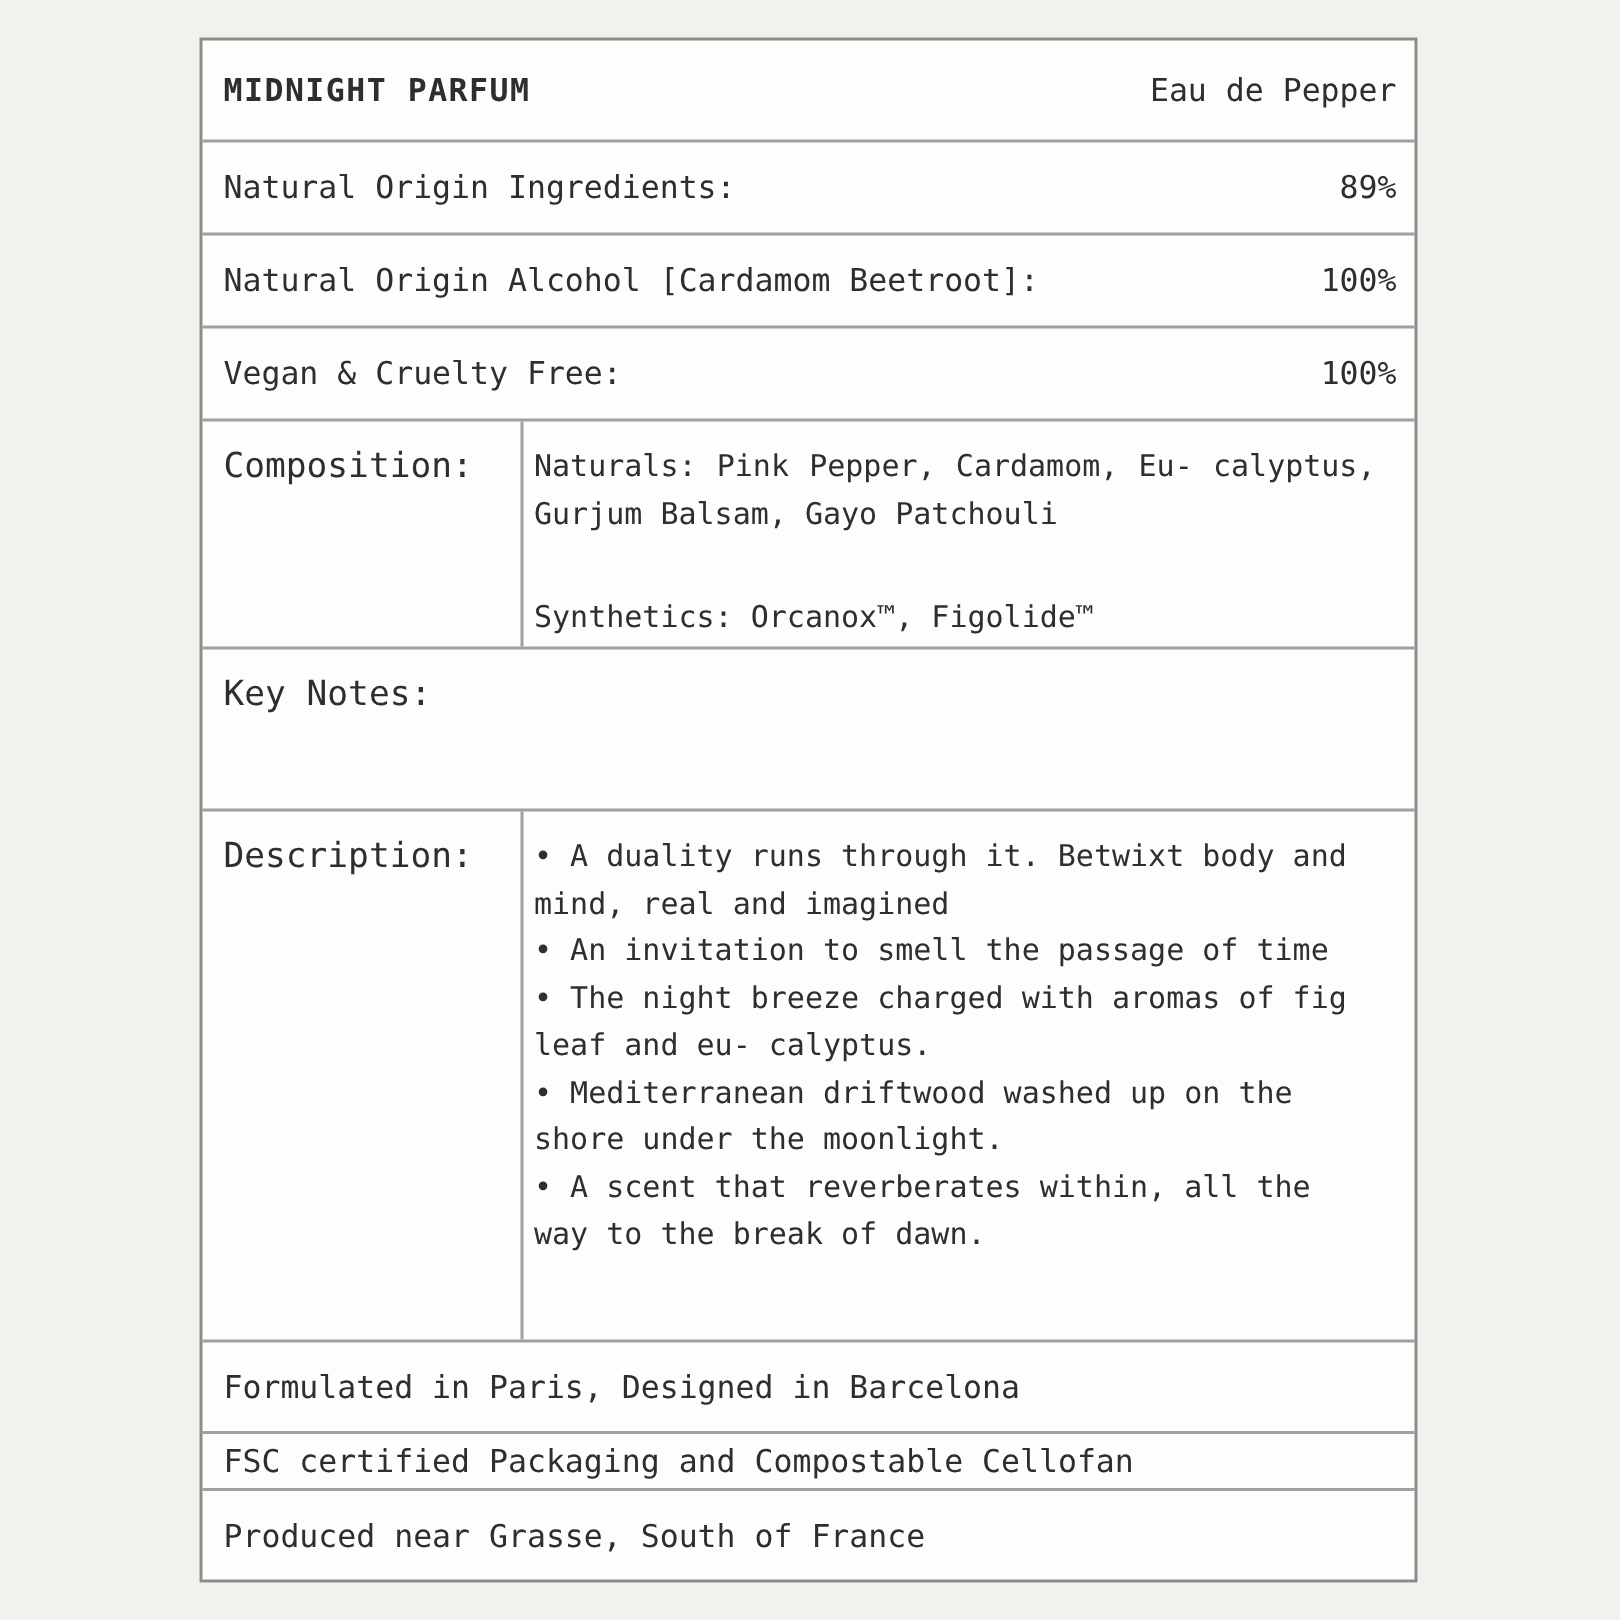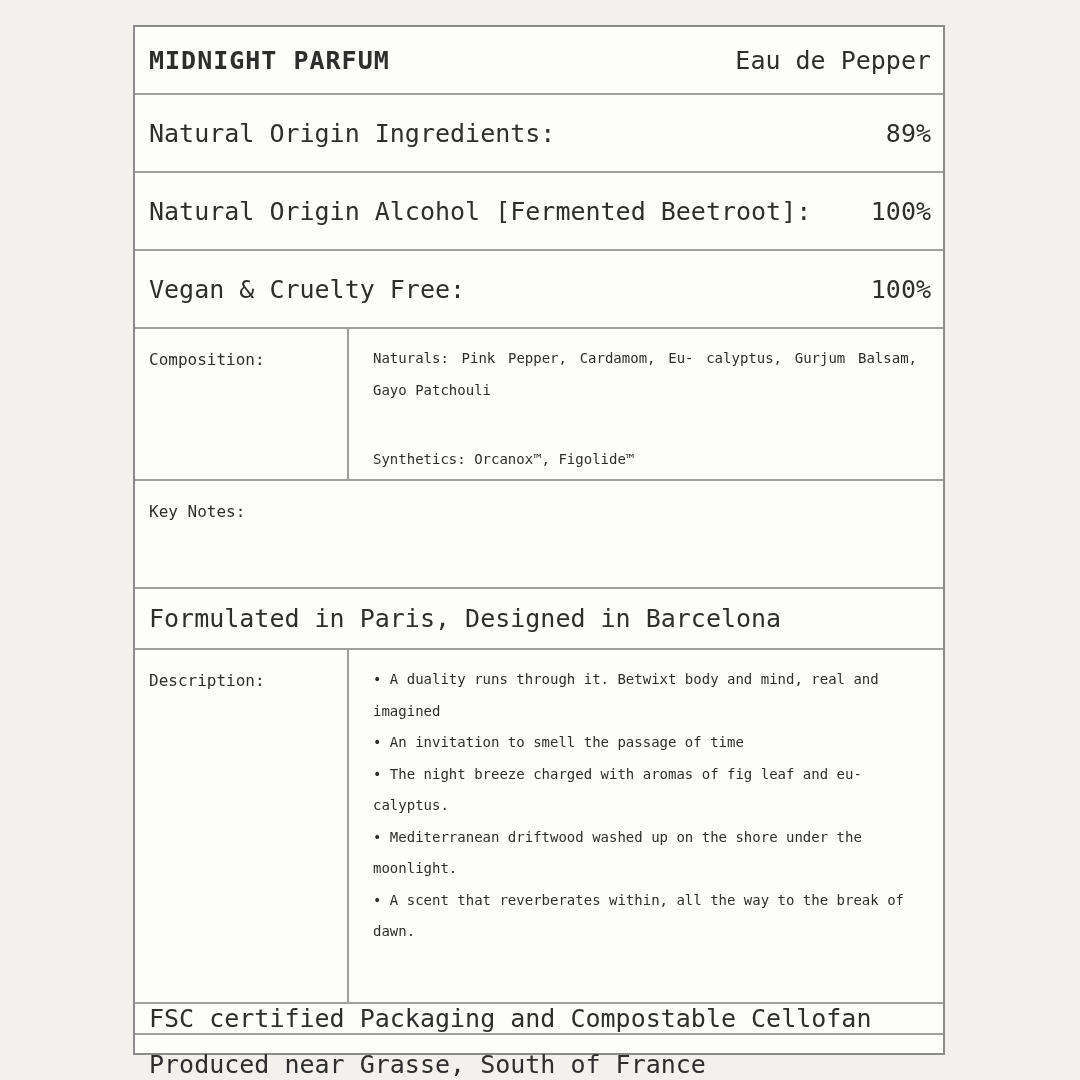--- a/index.html
+++ b/index.html
@@ -33,24 +33,24 @@
   }
   .row + .row {
     border-top: 2px solid #a0a0a0;
   }
   
   .simple {
     display: flex;
     align-items: center;
     justify-content: space-between;
     padding: 0 12px 0 14px;
-    font-size: 25px;
+    font-size: 21px;
   }
   .header-row { height: 66px; }
-  .stat-row   { height: 78px; gap: 44px; }
+  .stat-row   { height: 62px; gap: 44px; }
   .footer-row { height: 61px; }
   .footer-row.last { flex: 1 1 auto; }
   .brand-title {
     font-weight: bold;
     letter-spacing: 1px;
   }
   .stat-value, .product-type {
     text-align: right;
     white-space: nowrap;
   }
@@ -60,29 +60,29 @@
     align-items: stretch;
   }
   .detail-composition { height: 152px; }
   .detail-keynotes    { height: 108px; }
   .detail-description { height: 354px; }
   .label-cell {
     flex: 0 0 212px;
     width: 212px;
     box-sizing: border-box;
     padding: 15px 6px 0 14px;
-    font-size: 16px;
+    font-size: 23px;
     line-height: 31px;
   }
   .content-cell {
     flex: 1 1 auto;
     box-sizing: border-box;
     border-left: 2px solid #a0a0a0;
-    padding: 14px 26px 0 24px;
-    font-size: 14px;
+    padding: 14px 26px 0 7px;
+    font-size: 20px;
     line-height: 31.5px;
   }
   .para { margin: 0; }
   .para.justified { text-align: justify; }
   .para + .para { margin-top: 38px; }
   .bullet-line { margin: 0; }
 </style>
 </head>
 <body>
 
@@ -91,53 +91,53 @@
   <div class="row simple header-row">
     <span class="brand-title">MIDNIGHT PARFUM</span>
     <span class="product-type">Eau de Pepper</span>
   </div>
 
   <div class="row simple stat-row">
     <span>Natural Origin Ingredients:</span>
     <span class="stat-value">89%</span>
   </div>
   <div class="row simple stat-row">
-    <span>Natural Origin Alcohol [Fermented Beetroot]:</span>
+    <span>Natural Origin Alcohol [Cardamom Beetroot]:</span>
     <span class="stat-value">100%</span>
   </div>
   <div class="row simple stat-row">
     <span>Vegan &amp; Cruelty Free:</span>
     <span class="stat-value">100%</span>
   </div>
 
   <div class="row detail detail-composition">
     <div class="label-cell">Composition:</div>
     <div class="content-cell">
       <p class="para justified">Naturals: Pink Pepper, Cardamom, Eu- calyptus, Gurjum Balsam, Gayo Patchouli</p>
       <p class="para">Synthetics: Orcanox™, Figolide™</p>
     </div>
   </div>
 
   <div class="row detail detail-keynotes">
     <div class="label-cell">Key Notes:</div>
   </div>
 
-  <div class="row simple footer-row">
-    <span>Formulated in Paris, Designed in Barcelona</span>
-  </div>
-
   <div class="row detail detail-description">
     <div class="label-cell">Description:</div>
     <div class="content-cell">
       <p class="bullet-line">• A duality runs through it. Betwixt body and mind, real and imagined</p>
       <p class="bullet-line">• An invitation to smell the passage of time</p>
       <p class="bullet-line">• The night breeze charged with aromas of fig leaf and eu- calyptus.</p>
       <p class="bullet-line">• Mediterranean driftwood washed up on the shore under the moonlight.</p>
       <p class="bullet-line">• A scent that reverberates within, all the way to the break of dawn.</p>
     </div>
+  </div>
+
+  <div class="row simple footer-row">
+    <span>Formulated in Paris, Designed in Barcelona</span>
   </div>
   <div class="row simple footer-row last">
     <span>FSC certified Packaging and Compostable Cellofan</span>
   </div>
   <div class="row simple footer-row">
     <span>Produced near Grasse, South of France</span>
   </div>
 
 </div>
 

